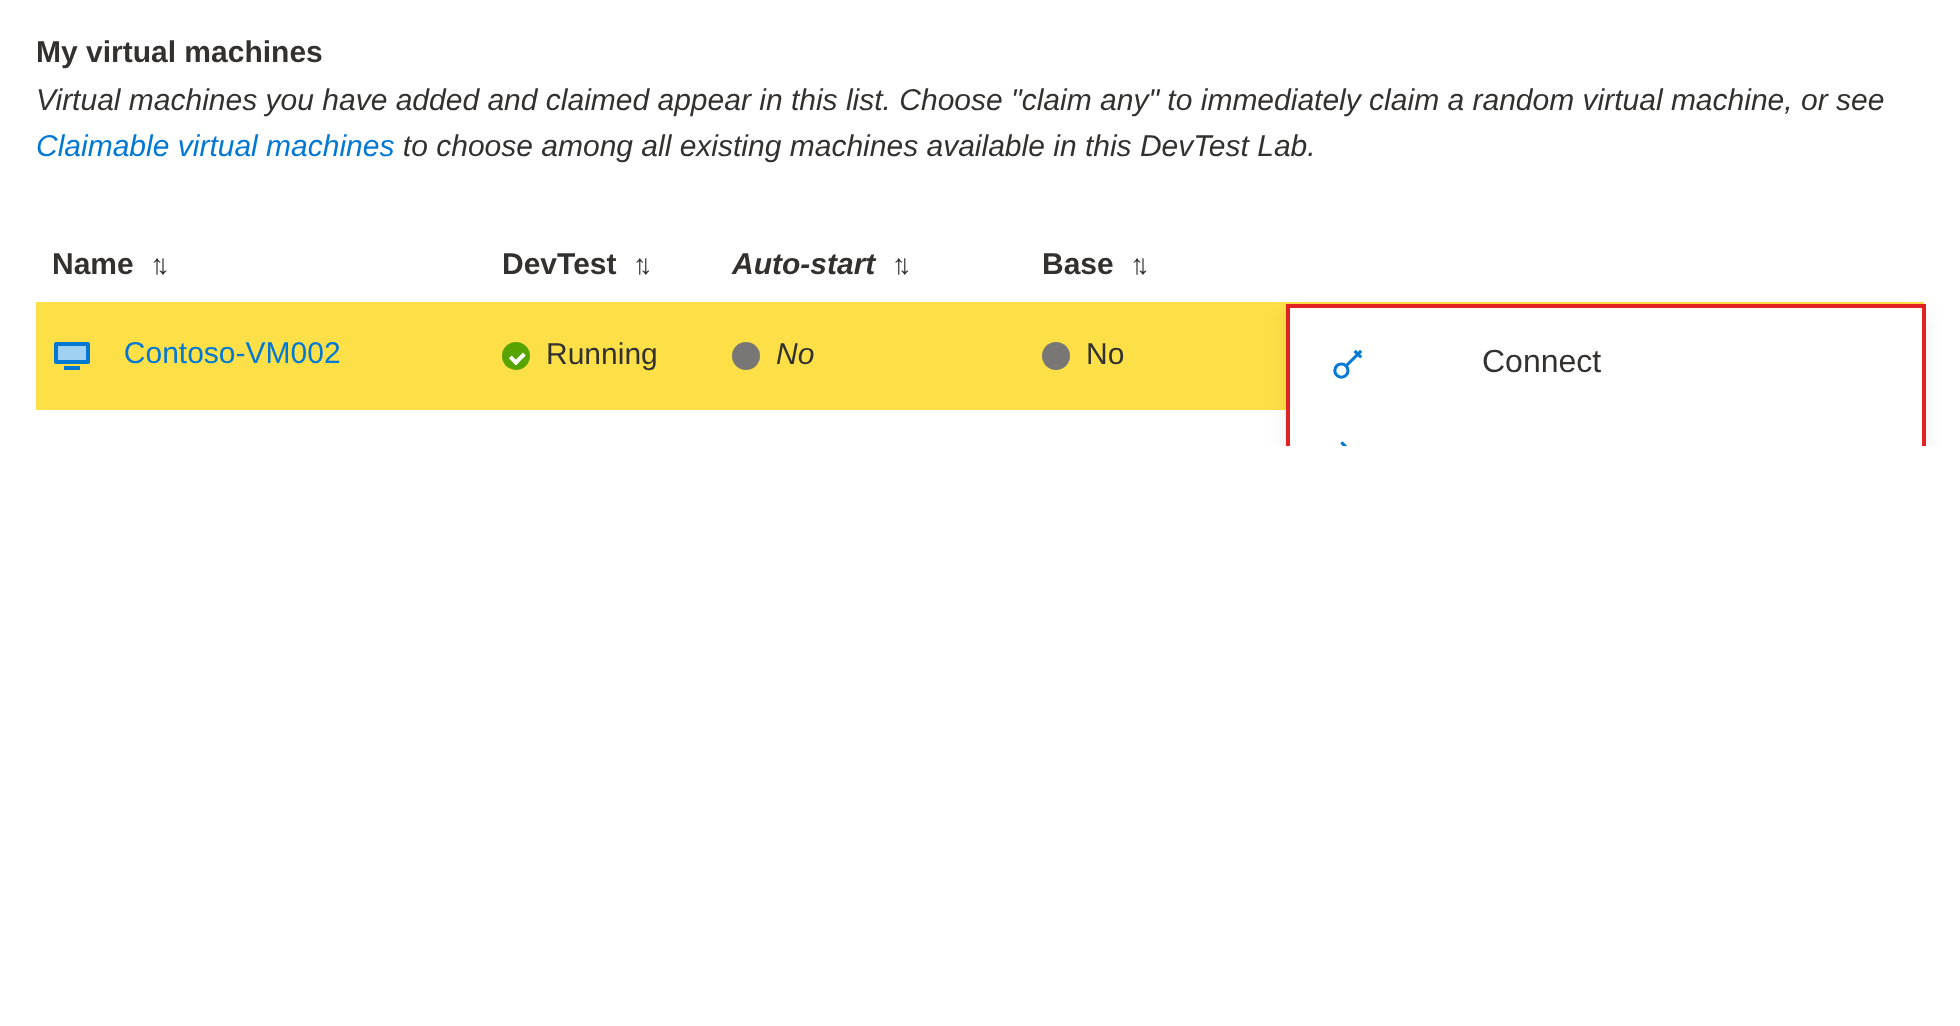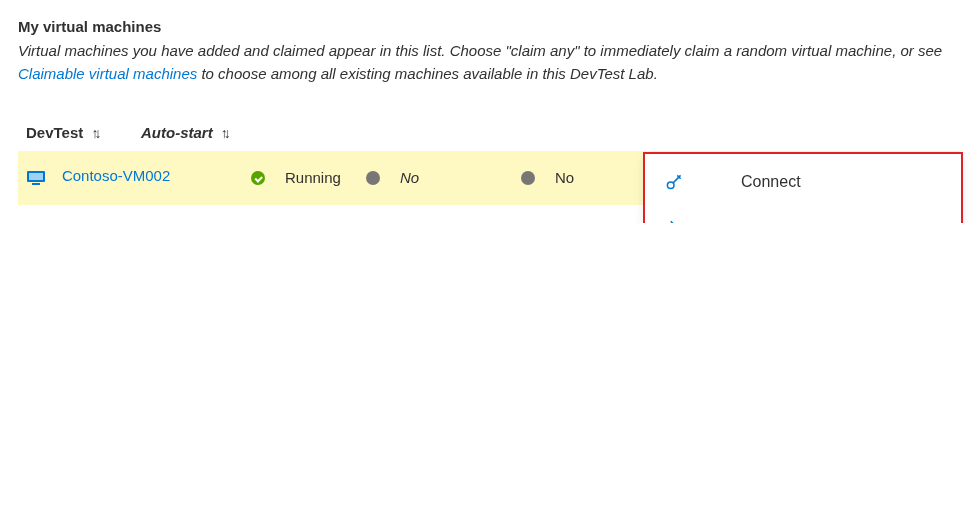--- a/index.html
+++ b/index.html
@@ -42,30 +42,30 @@
       display: inline-block;
       margin-left: 4px;
       font-size: 14px;
       font-weight: 400;
       letter-spacing: -4px;
     }
     .trow {
       display: flex;
       align-items: center;
       padding: 12px 8px;
-      background: #fef9c3;
+      background: #fde047;
     }
     .vm-icon {
       display: inline-flex;
       width: 20px; height: 20px;
       margin-right: 12px;
       vertical-align: middle;
     }
     .vm-name { color: #0078d4; font-size: 15px; }
-    .status-cell, .autostart-cell, .autoshutdown-cell { display: flex; align-items: center; font-size: 15px; gap: 12px; }
+    .status-cell, .autostart-cell, .autoshutdown-cell { display: flex; align-items: center; font-size: 15px; }
     .dot {
       width: 14px; height: 14px; border-radius: 50%;
       display: inline-block; margin-right: 8px; flex-shrink: 0;
     }
     .dot-green { background: #57a300; position: relative; }
     .dot-green::after {
       content: "";
       position: absolute;
       left: 3.5px; top: 5px;
       width: 5px; height: 2.5px;
@@ -121,26 +121,34 @@
 
 <div class="heading">My virtual machines</div>
 <p class="description">
   <span>Virtual machines you have added and claimed appear in this list. Choose "claim any" to immediately claim a random virtual machine, or see </span>
   <a class="link">Claimable virtual machines</a>
   <span> to choose among all existing machines available in this DevTest Lab.</span>
 </p>
 
 <div class="table-wrap">
   <div class="thead">
+    <div class="col-name">
+      <span>Name</span>
+      <span class="sort-icon">↑↓</span>
+    </div>
     <div class="col-status">
       <span>DevTest</span>
       <span class="sort-icon">↑↓</span>
     </div>
     <div class="col-autostart">
       <span>Auto-start</span>
+      <span class="sort-icon">↑↓</span>
+    </div>
+    <div class="col-base">
+      <span>Base</span>
       <span class="sort-icon">↑↓</span>
     </div>
     <div class="col-actions"></div>
   </div>
 
   <div class="trow">
     <div class="col-name">
       <span class="vm-icon">
         <svg viewBox="0 0 20 20">
             <rect x="1" y="3" width="18" height="11" rx="1" fill="#0078d4"></rect>

